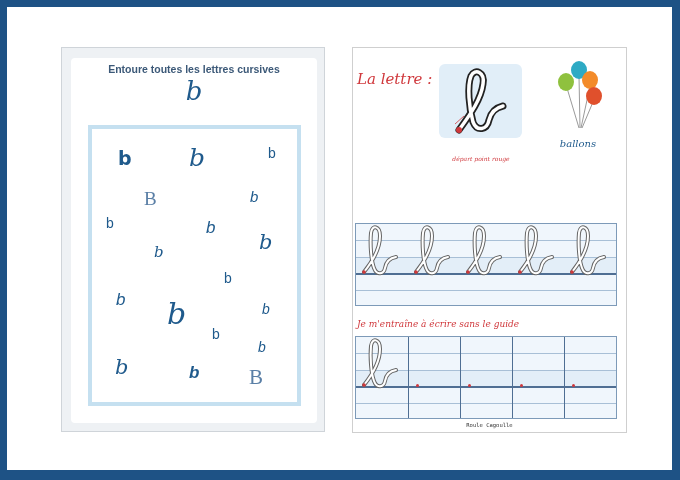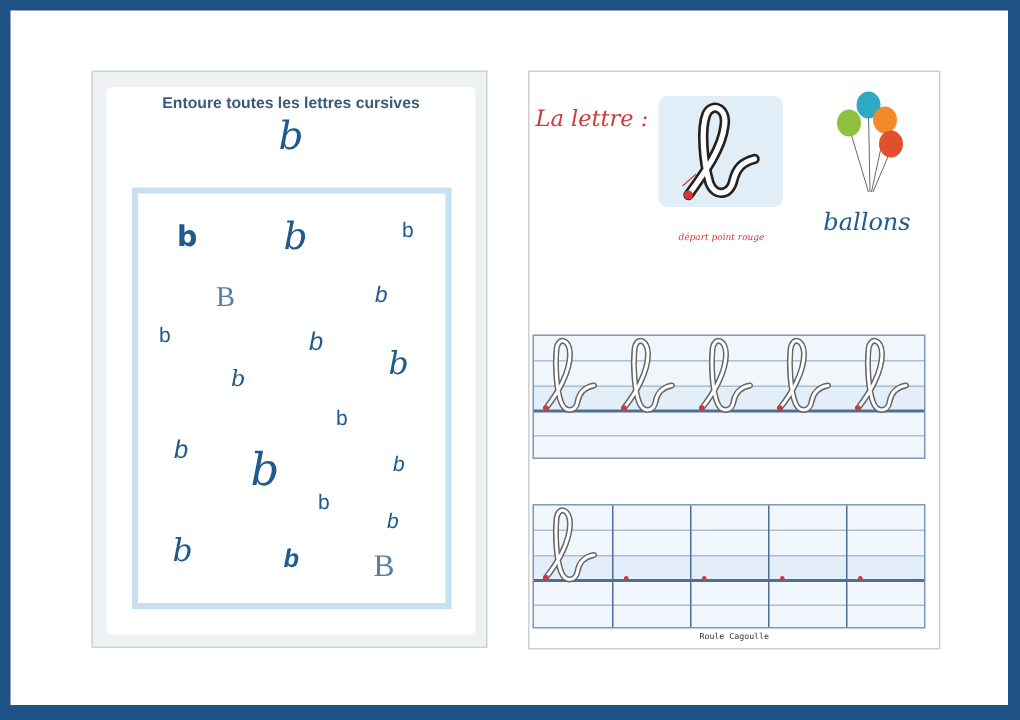--- a/index.html
+++ b/index.html
@@ -15,21 +15,21 @@
   .f-bold{font-family:"DejaVu Sans",sans-serif;font-weight:bold;}
   .f-serif{font-family:"Liberation Serif",serif;color:#5a7fa6;}
   .f-cursive{font-family:"DejaVu Serif",serif;font-style:italic;}
   .f-ital{font-family:"Liberation Sans",sans-serif;font-style:italic;}
 
   .page-right{position:absolute;left:352px;top:47px;width:275px;height:386px;background:#fff;border:1px solid #cfcfcf;box-sizing:border-box;}
   .heading-red{position:absolute;font-family:"DejaVu Serif",serif;font-style:italic;color:#d0383c;}
   .tile{position:absolute;left:86px;top:16px;width:83px;height:74px;background:#e1eef8;border-radius:6px;}
   .tile-caption{position:absolute;left:78px;top:107px;width:100px;text-align:center;font-family:"DejaVu Serif",serif;font-style:italic;font-size:6px;color:#d0383c;}
   .balloons{position:absolute;left:202px;top:10px;width:50px;height:78px;}
-  .balloon-label{position:absolute;left:190px;top:90px;width:70px;text-align:center;font-family:"DejaVu Serif",serif;font-style:italic;font-size:16px;color:#1f5a8c;}
+  .balloon-label{position:absolute;left:190px;top:90px;width:70px;text-align:center;font-family:"DejaVu Serif",serif;font-style:italic;font-size:10px;color:#1f5a8c;}
   .guide{position:absolute;left:2px;width:262px;height:83px;border:1px solid #7d9ab8;box-sizing:border-box;background:#f0f6fc;}
   .guide .band{position:absolute;left:0;right:0;top:33px;height:16px;background:#e3eef8;}
   .guide .ln{position:absolute;left:0;right:0;height:1px;background:#a8bfd6;}
   .guide .ln.base{background:#4f6e93;height:1.5px;}
   .guide .col{position:absolute;top:0;bottom:0;width:1px;background:#4f6e93;}
   .footer-text{position:absolute;left:0;right:0;top:374px;text-align:center;font-family:"DejaVu Sans Mono",monospace;font-size:5.5px;color:#333;}
   .dot{position:absolute;width:3px;height:3px;background:#d0383c;border-radius:50%;}
 </style>
 </head>
 <body>
@@ -118,20 +118,21 @@
         <path d="M2 48 C10 38 18 24 18 12 C18 2 10 0 9 9 C8 20 9 36 12 44 C15 52 22 50 23 44 C24 38 28 34 34 33" fill="none" stroke="#fff" stroke-width="2" stroke-linecap="round"></path>
         <circle cx="2" cy="48" r="1.8" fill="#d0383c"></circle>
       </svg>
       <svg width="40" height="52" style="position: absolute; left: 214px; top: 0px;">
         <path d="M2 48 C10 38 18 24 18 12 C18 2 10 0 9 9 C8 20 9 36 12 44 C15 52 22 50 23 44 C24 38 28 34 34 33" fill="none" stroke="#666" stroke-width="4" stroke-linecap="round"></path>
         <path d="M2 48 C10 38 18 24 18 12 C18 2 10 0 9 9 C8 20 9 36 12 44 C15 52 22 50 23 44 C24 38 28 34 34 33" fill="none" stroke="#fff" stroke-width="2" stroke-linecap="round"></path>
         <circle cx="2" cy="48" r="1.8" fill="#d0383c"></circle>
       </svg>
     </div>
 
+  <div class="heading-red" style="left:4px;top:271px;font-size:9px;">Je m'entraîne à écrire sans le guide</div>
   <div class="guide" style="top:288px;" id="guide2">
     <div class="band"></div>
     <div class="ln" style="top:16px"></div>
     <div class="ln" style="top:33px"></div>
     <div class="ln base" style="top:49px"></div>
     <div class="ln" style="top:66px"></div>
   <svg width="40" height="52" style="position: absolute; left: 6px; top: 0px;">
         <path d="M2 48 C10 38 18 24 18 12 C18 2 10 0 9 9 C8 20 9 36 12 44 C15 52 22 50 23 44 C24 38 28 34 34 33" fill="none" stroke="#666" stroke-width="4" stroke-linecap="round"></path>
         <path d="M2 48 C10 38 18 24 18 12 C18 2 10 0 9 9 C8 20 9 36 12 44 C15 52 22 50 23 44 C24 38 28 34 34 33" fill="none" stroke="#fff" stroke-width="2" stroke-linecap="round"></path>
         <circle cx="2" cy="48" r="1.8" fill="#d0383c"></circle>

